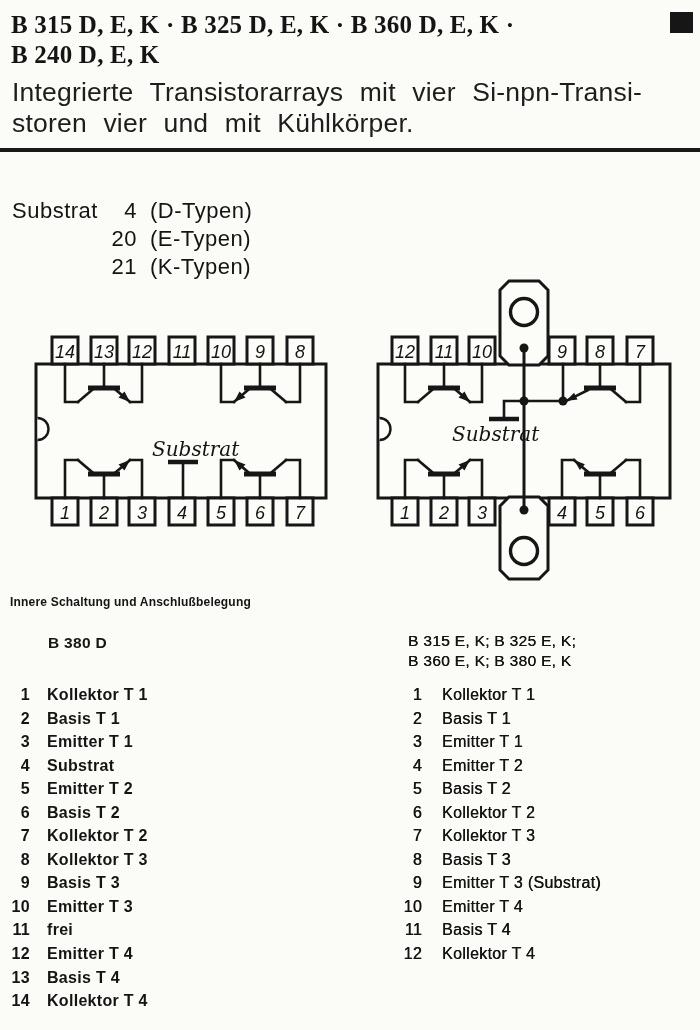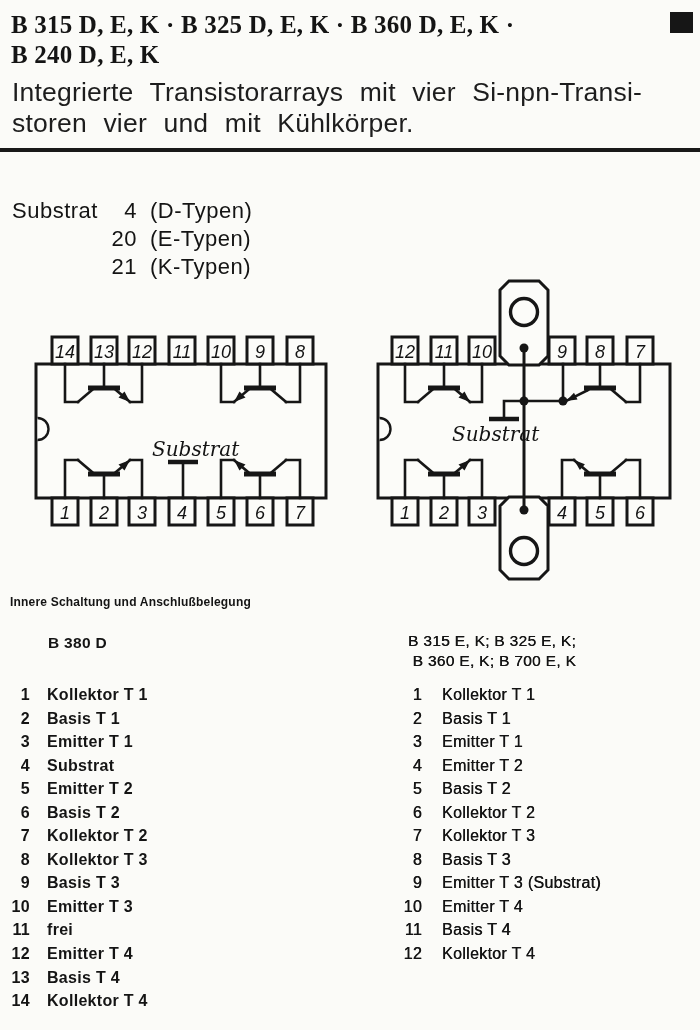--- a/index.html
+++ b/index.html
@@ -32,21 +32,21 @@
   .tab{fill:#fcfcf9;stroke:#161616;stroke-width:3;}
   .hole{fill:#fcfcf9;stroke:#161616;stroke-width:3.4;}
   .notch{fill:#fcfcf9;stroke:#161616;stroke-width:2.4;}
   .dot{fill:#161616;stroke:none;}
   .arrow{fill:#161616;stroke:none;}
   .pn{font:italic 18px "Liberation Sans", sans-serif;fill:#141414;text-anchor:middle;}
   .subl{font:italic 20px "DejaVu Serif", serif;fill:#141414;}
   
   .sec-heading{left:10px;top:595px;font-size:12px;font-weight:700;letter-spacing:.2px;}
   .colhead-left{left:48px;top:634px;font-size:15.5px;font-weight:700;line-height:18.5px;letter-spacing:.3px;white-space:nowrap;}
-  .colhead-right{left:408px;top:631px;font-size:15.5px;font-weight:400;line-height:20px;letter-spacing:.3px;white-space:nowrap;text-shadow:.3px 0 currentColor;text-align:right;}
+  .colhead-right{left:408px;top:631px;font-size:15.5px;font-weight:400;line-height:20px;letter-spacing:.3px;white-space:nowrap;text-shadow:.3px 0 currentColor;}
   .pl{top:683px;font-size:16px;}
   .pl .row{height:23.55px;line-height:23.55px;white-space:nowrap;}
   .pl .n{display:inline-block;text-align:right;}
   .pl-left{left:0;font-weight:700;letter-spacing:.3px;}
   .pl-left .n{width:30px;}
   .pl-left .l{margin-left:17px;}
   .pl-right{left:380px;font-weight:400;letter-spacing:.3px;text-shadow:.35px 0 currentColor;}
   .pl-right .n{width:42px;}
   .pl-right .l{margin-left:20px;}
 </style>
@@ -245,21 +245,21 @@
   <text class="subl" x="452" y="441">Substrat</text>
 </svg>
 
 <div class="abs sec-heading">Innere Schaltung und Anschlußbelegung</div>
 
 <div class="abs colhead-left">
   <div>B 380 D</div>
 </div>
 <div class="abs colhead-right">
   <div>B 315 E, K; B 325 E, K;</div>
-  <div>B 360 E, K; B 700 E, K</div>
+  <div>B 360 E, K; B 380 E, K</div>
 </div>
 
 <div class="abs pl pl-left">
   <div class="row"><span class="n">1</span><span class="l">Kollektor T 1</span></div>
   <div class="row"><span class="n">2</span><span class="l">Basis T 1</span></div>
   <div class="row"><span class="n">3</span><span class="l">Emitter T 1</span></div>
   <div class="row"><span class="n">4</span><span class="l">Substrat</span></div>
   <div class="row"><span class="n">5</span><span class="l">Emitter T 2</span></div>
   <div class="row"><span class="n">6</span><span class="l">Basis T 2</span></div>
   <div class="row"><span class="n">7</span><span class="l">Kollektor T 2</span></div>

